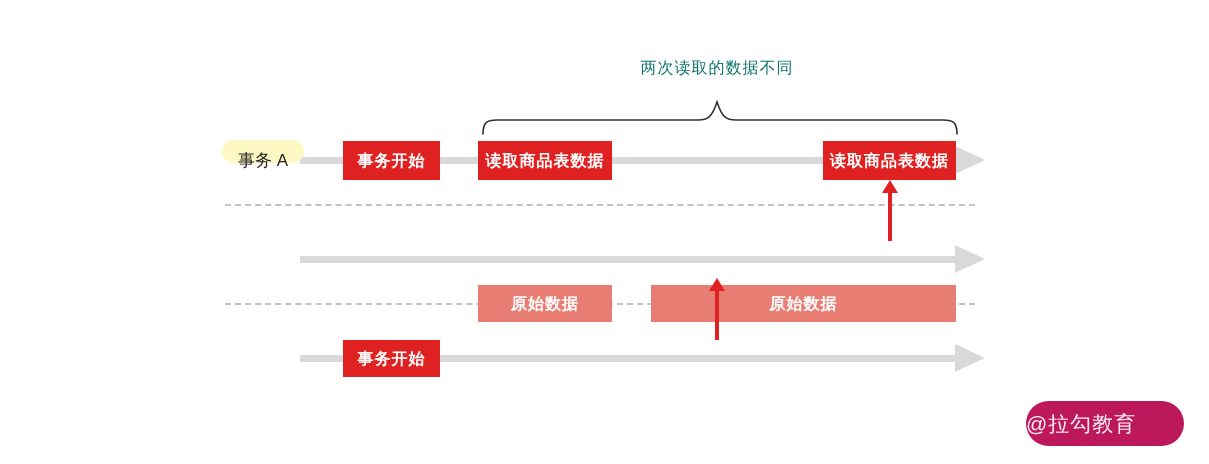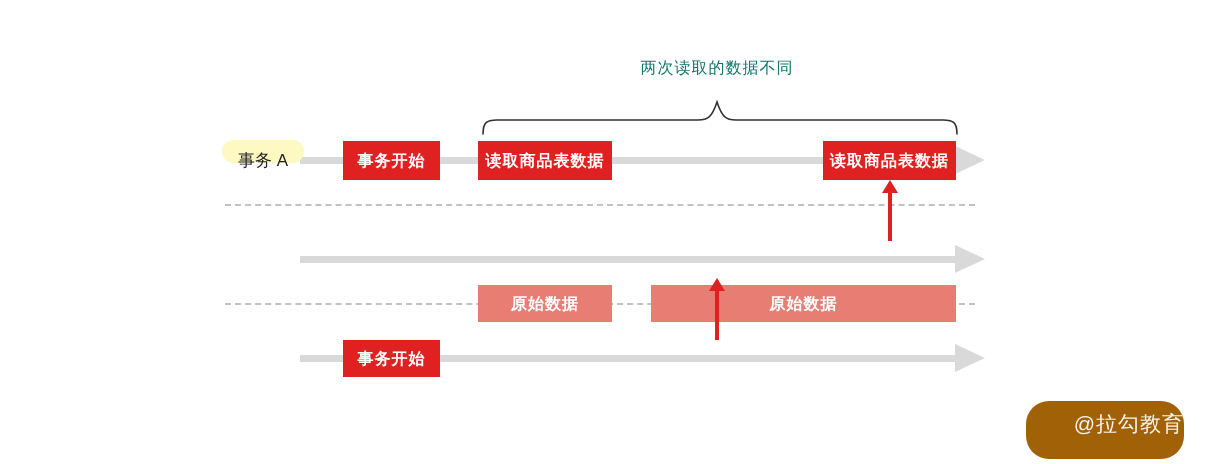--- a/index.html
+++ b/index.html
@@ -112,24 +112,24 @@
     width: 4px;
     bottom: 0;
     background: #e02121;
   }
   
   .watermark {
     position: absolute;
     left: 1026px;
     top: 401px;
     width: 158px;
-    height: 58px;
-    background: #a16207;
+    height: 45px;
+    background: #be185d;
     border-radius: 23px;
-    text-align: right;
+    text-align: left;
     line-height: 45px;
     font-size: 21px;
     color: rgba(255, 255, 255, 0.92);
     letter-spacing: 1px;
     z-index: 6;
   }
 </style>
 </head>
 <body>
 

